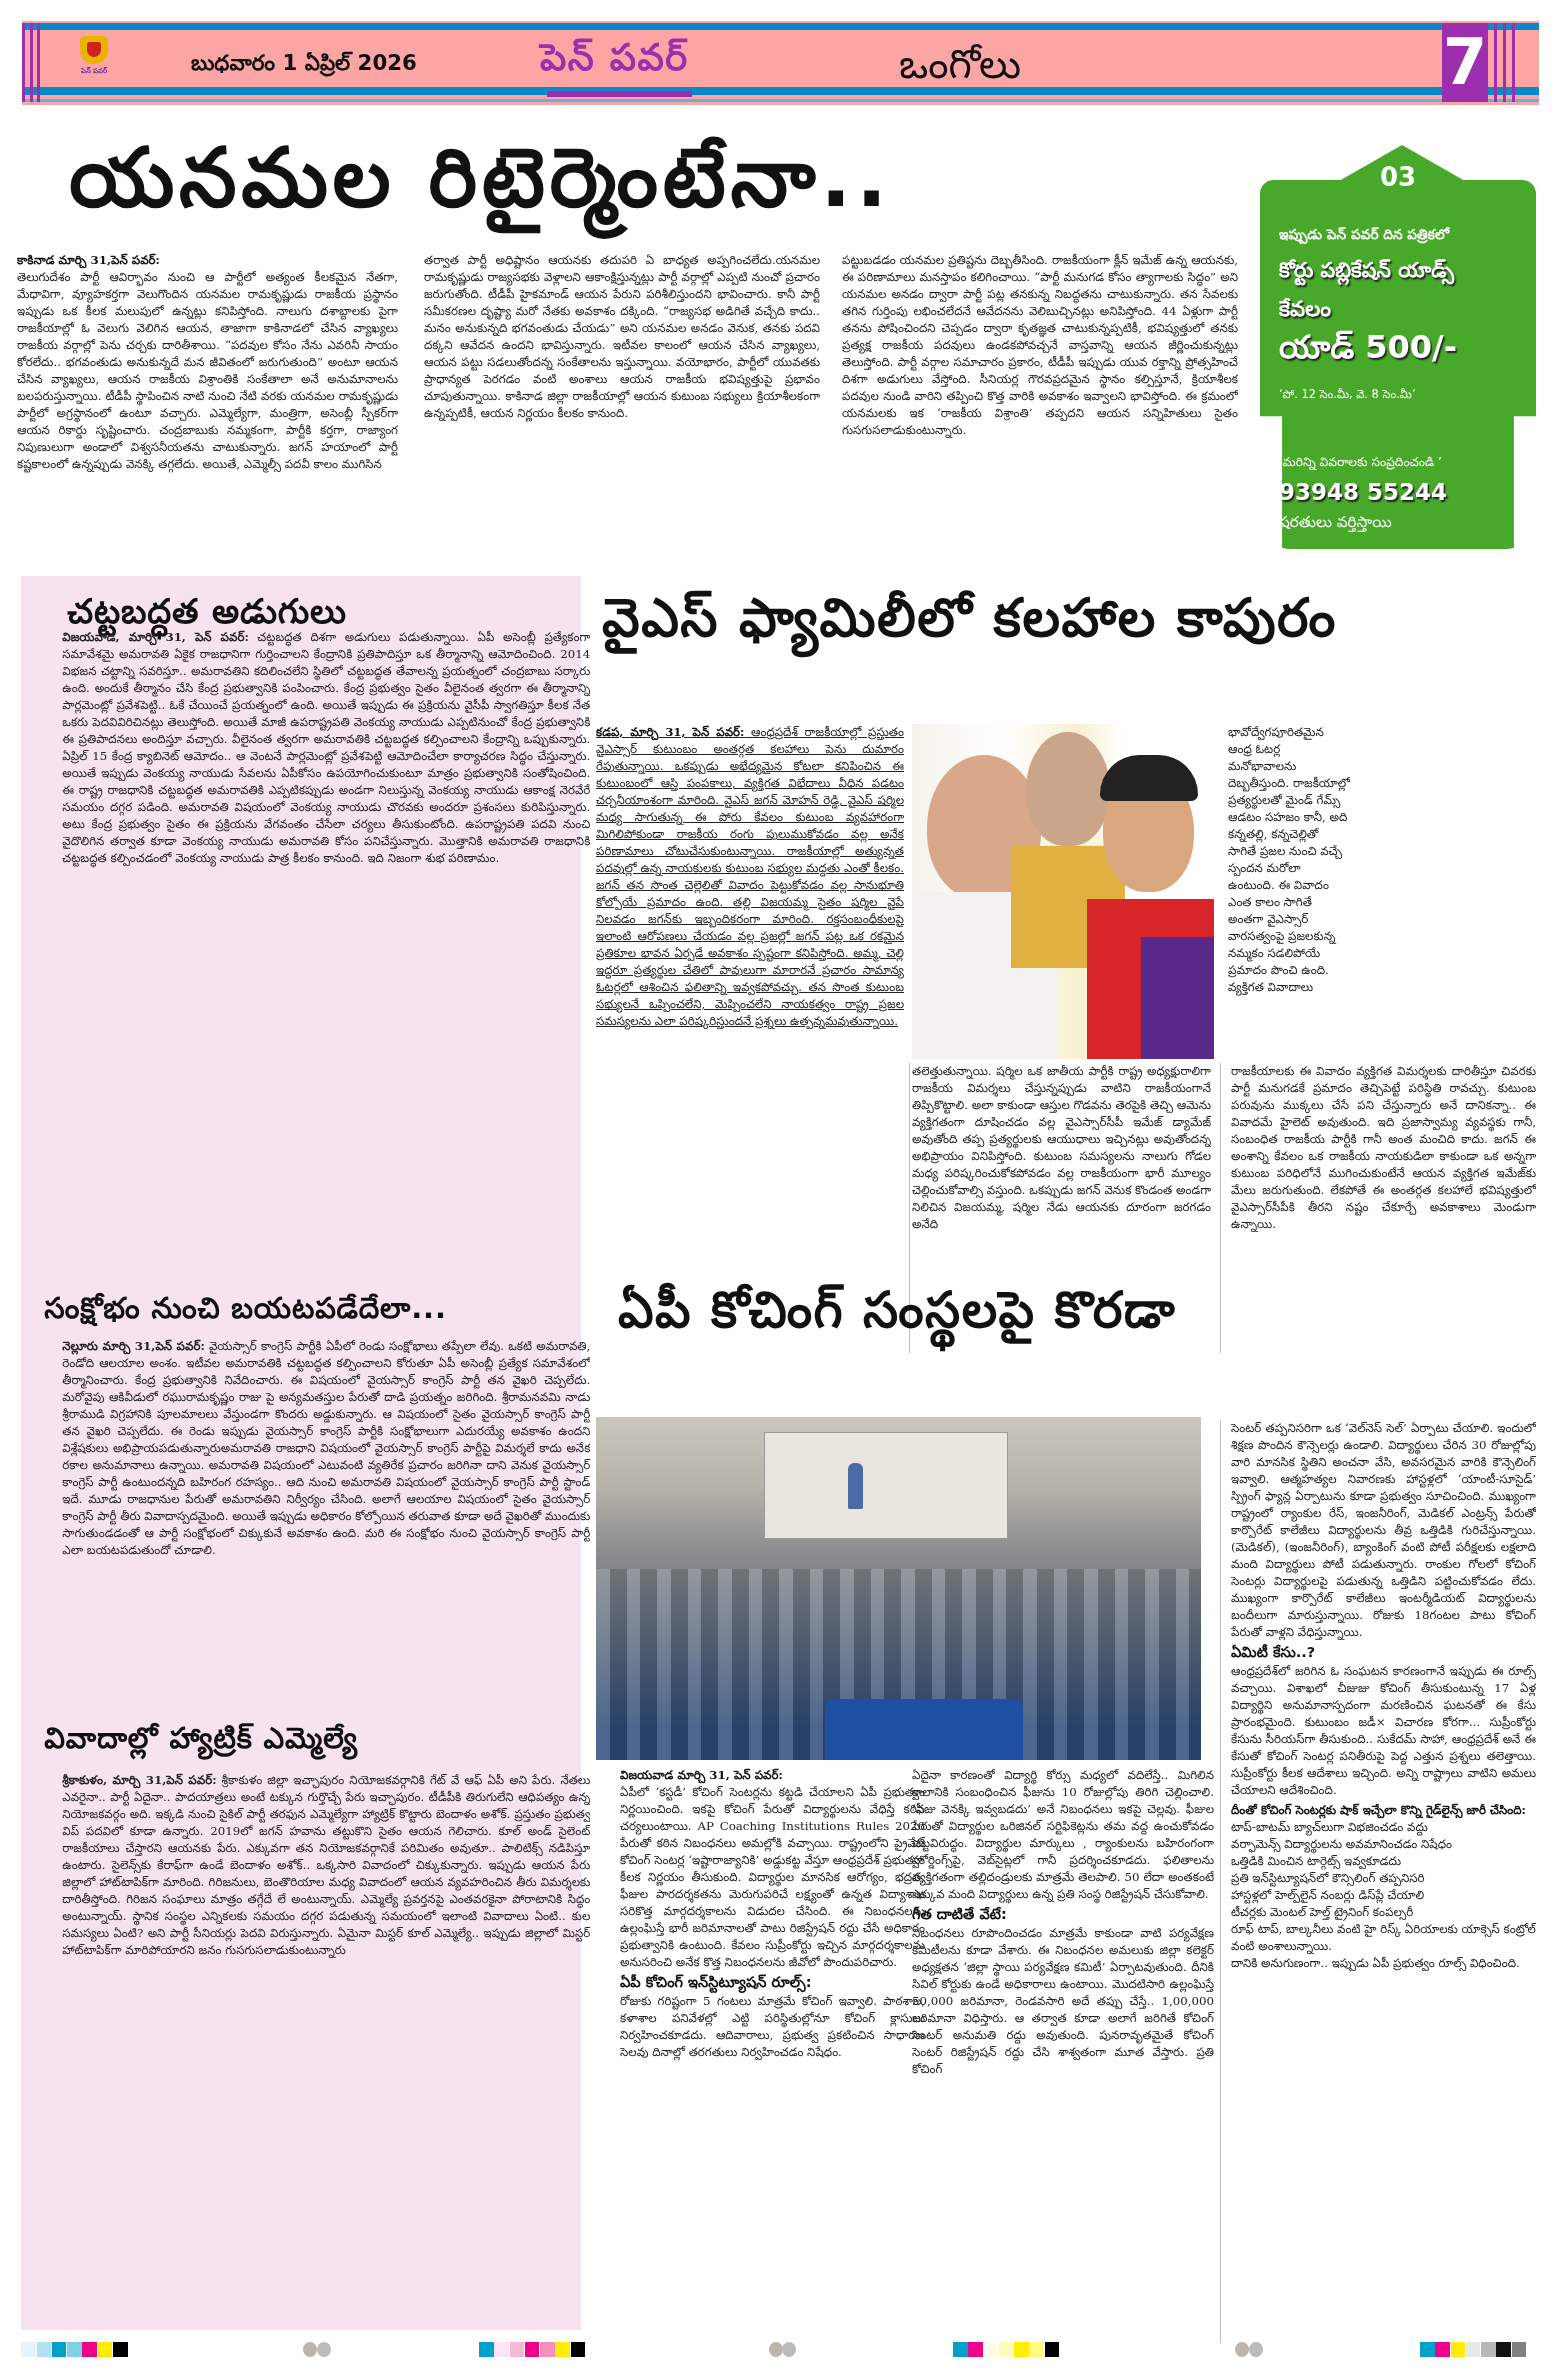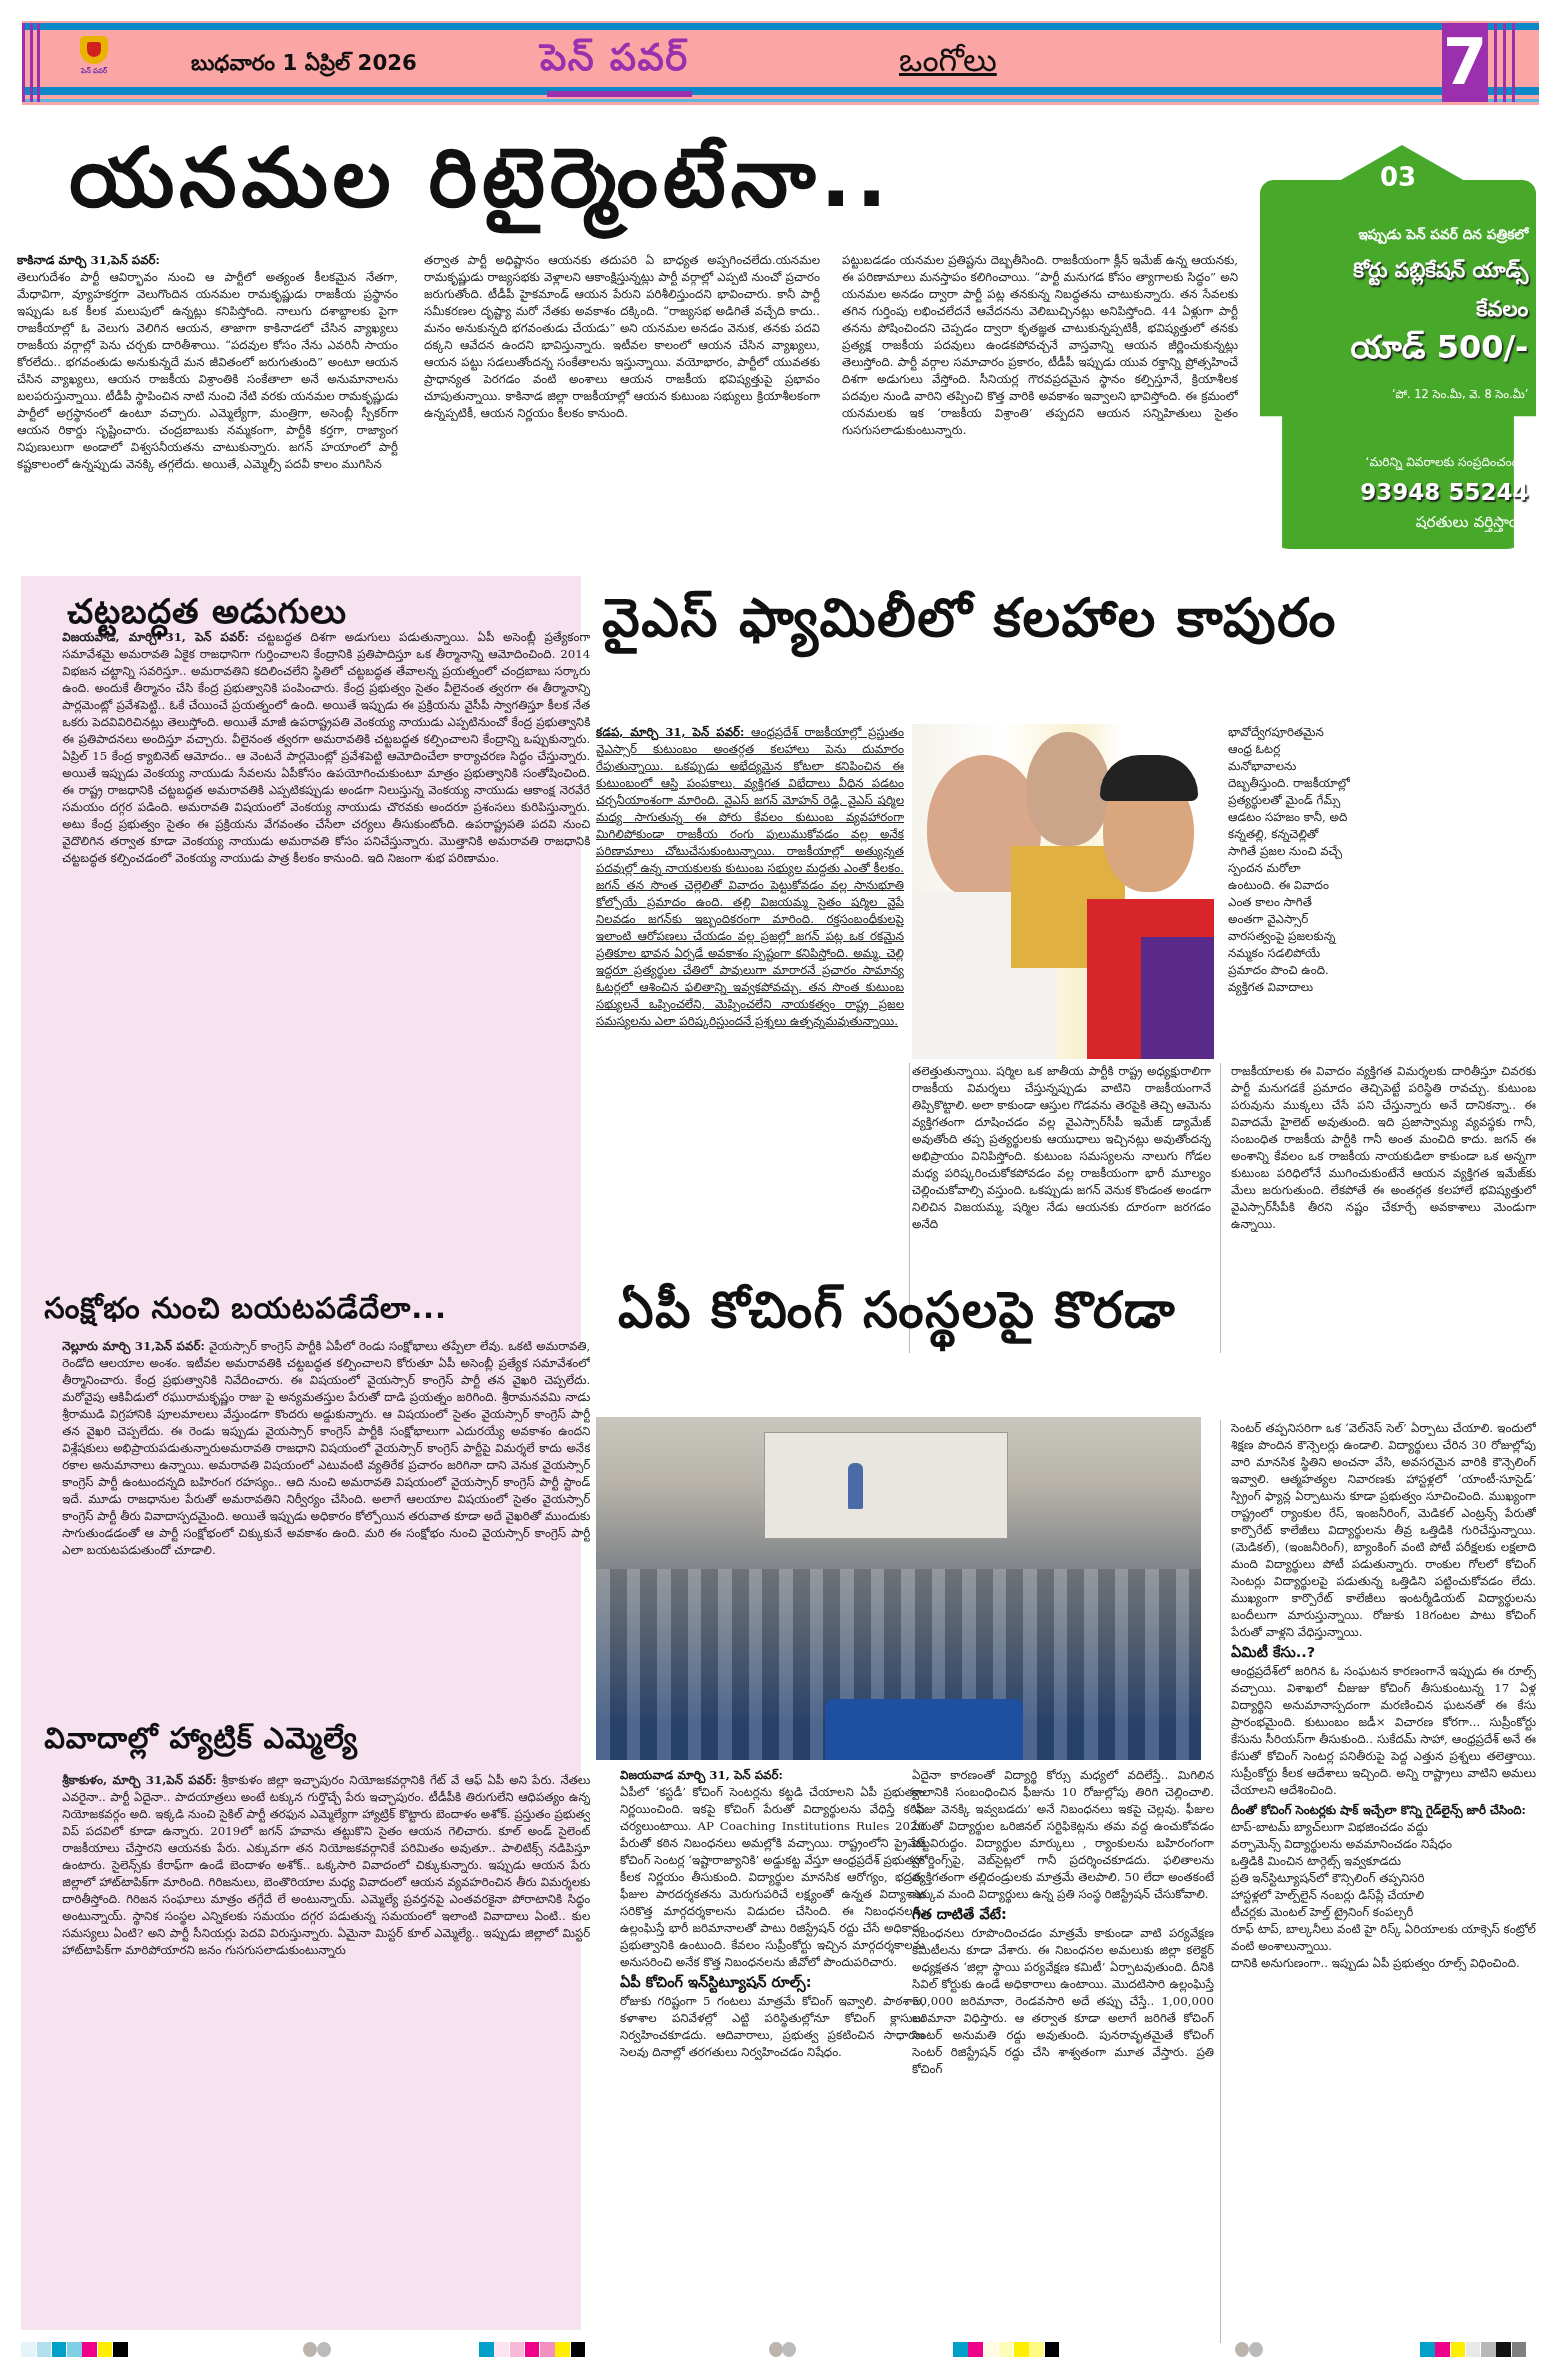--- a/index.html
+++ b/index.html
@@ -12,32 +12,32 @@
   .mh-bar.b1 { top: 66px; height: 7.6px; }
   .mh-bar.b2 { top: 78px; height: 3px; background: #5ab5e0; }
   .mh-vline { position: absolute; top: 1.5px; width: 3px; height: 79px; background: #9b2fae; }
   .mh-logo { position: absolute; left: 53px; top: 12.2px; width: 38px; height: 50px; }
   .mh-logo .shield { width: 27.4px; height: 27.4px; margin: 3px auto 0; background: #e8b400; border-radius: 4.6px 4.6px 13.7px 13.7px; position: relative; }
   .mh-logo .shield::after { content: ""; position: absolute; left: 6.9px; top: 5.3px; width: 13.7px; height: 15.2px; background: #d02020; border-radius: 3px 3px 7.6px 7.6px; }
   .mh-logo .logo-text { font-size: 6.9px; color: #6a2fae; text-align: center; margin-top: 3px; font-weight: bold; }
   .mh-date { position: absolute; left: 169px; top: 29px; font-size: 21.3px; font-weight: bold; color: #111; }
   .mh-title { position: absolute; left: 518px; top: 15.2px; font-size: 37px; font-weight: bold; color: #9b2fae; letter-spacing: 1.5px; }
   .mh-title-underline { position: absolute; left: 525px; top: 70px; width: 145px; height: 6.1px; background: #9b2fae; }
-  .mh-city { position: absolute; left: 877px; top: 20px; font-size: 32px; color: #111; text-decoration: underline; }
+  .mh-city { position: absolute; left: 877px; top: 20px; font-size: 40px; color: #111; }
   .mh-page { position: absolute; left: 1420px; top: 1.5px; width: 46px; height: 79px; background: #9b2fae; color: #fff; font-size: 64px; font-weight: bold; text-align: center; line-height: 79px; }
 
   
   .h-main { position: absolute; left: 69px; top: 130px; font-size: 82px; font-weight: bold; letter-spacing: 4.6px; color: #111; }
 
   
   .ad { position: absolute; left: 1260px; top: 145px; width: 276px; height: 404px; }
   .ad .roof { position: absolute; left: 72px; top: 0; width: 0; height: 0; border-left: 70px solid transparent; border-right: 70px solid transparent; border-bottom: 40px solid #47a82a; }
   .ad .bodybox { position: absolute; left: 0; top: 35px; width: 276px; height: 369px; background: #47a82a; border-radius: 13.7px 13.7px 30.5px 30.5px; clip-path: polygon(0 0,100% 0,100% 64%,92% 64%,92% 100%,8% 100%,8% 64%,0 64%); }
   .ad .num { position: absolute; left: 0; right: 0; top: 17px; text-align: center; color: #fff; font-size: 26px; font-weight: bold; }
-  .ad .line { position: absolute; left: 19px; right: 7.6px; text-align: right; color: #fff; }
+  .ad .line { position: absolute; left: 19px; right: 7.6px; text-align: left; color: #fff; }
   .ad .l1 { top: 81px; font-size: 13.7px; font-weight: bold; }
   .ad .l2 { top: 113px; font-size: 20.6px; font-weight: bold; text-shadow: 1.5px 1.5px 1.5px #222; }
   .ad .l3 { top: 151px; font-size: 21.3px; font-weight: bold; text-shadow: 1.5px 1.5px 1.5px #222; }
   .ad .l4 { top: 183px; font-size: 32px; font-weight: bold; text-shadow: 1.5px 1.5px 1.5px #222; }
   .ad .l5 { top: 242px; font-size: 11.4px; }
   .ad .l6 { top: 310px; font-size: 12.2px; }
   .ad .l7 { top: 334px; font-size: 23px; font-weight: bold; text-shadow: 1.5px 1.5px 1.5px #222; }
   .ad .l8 { top: 368px; font-size: 15.2px; }
 
   

